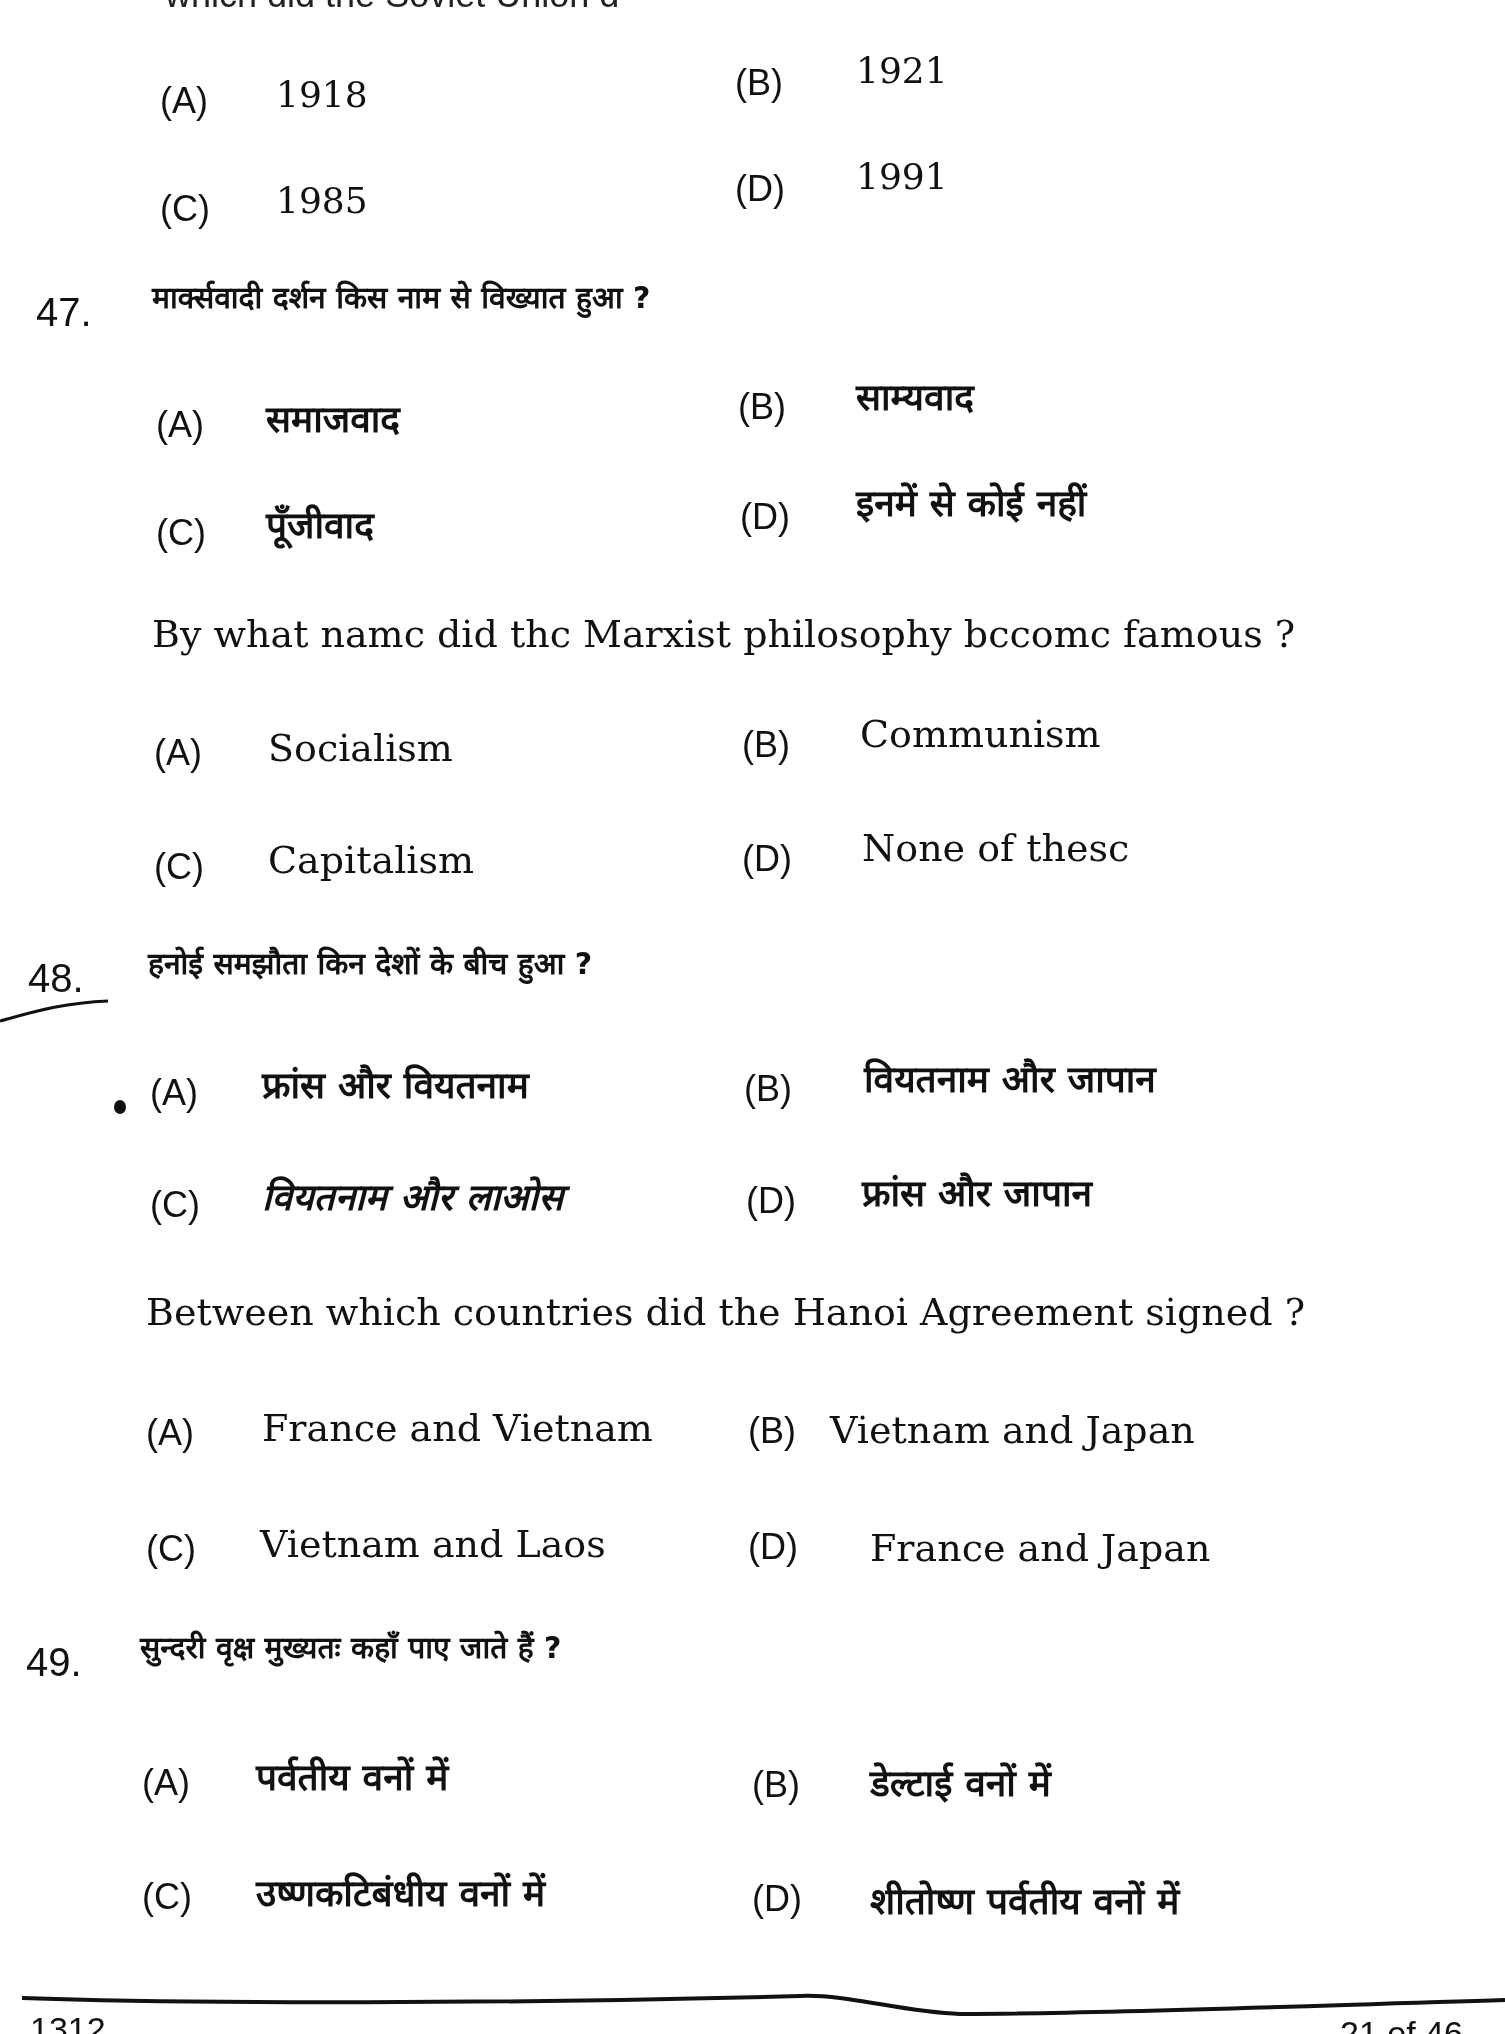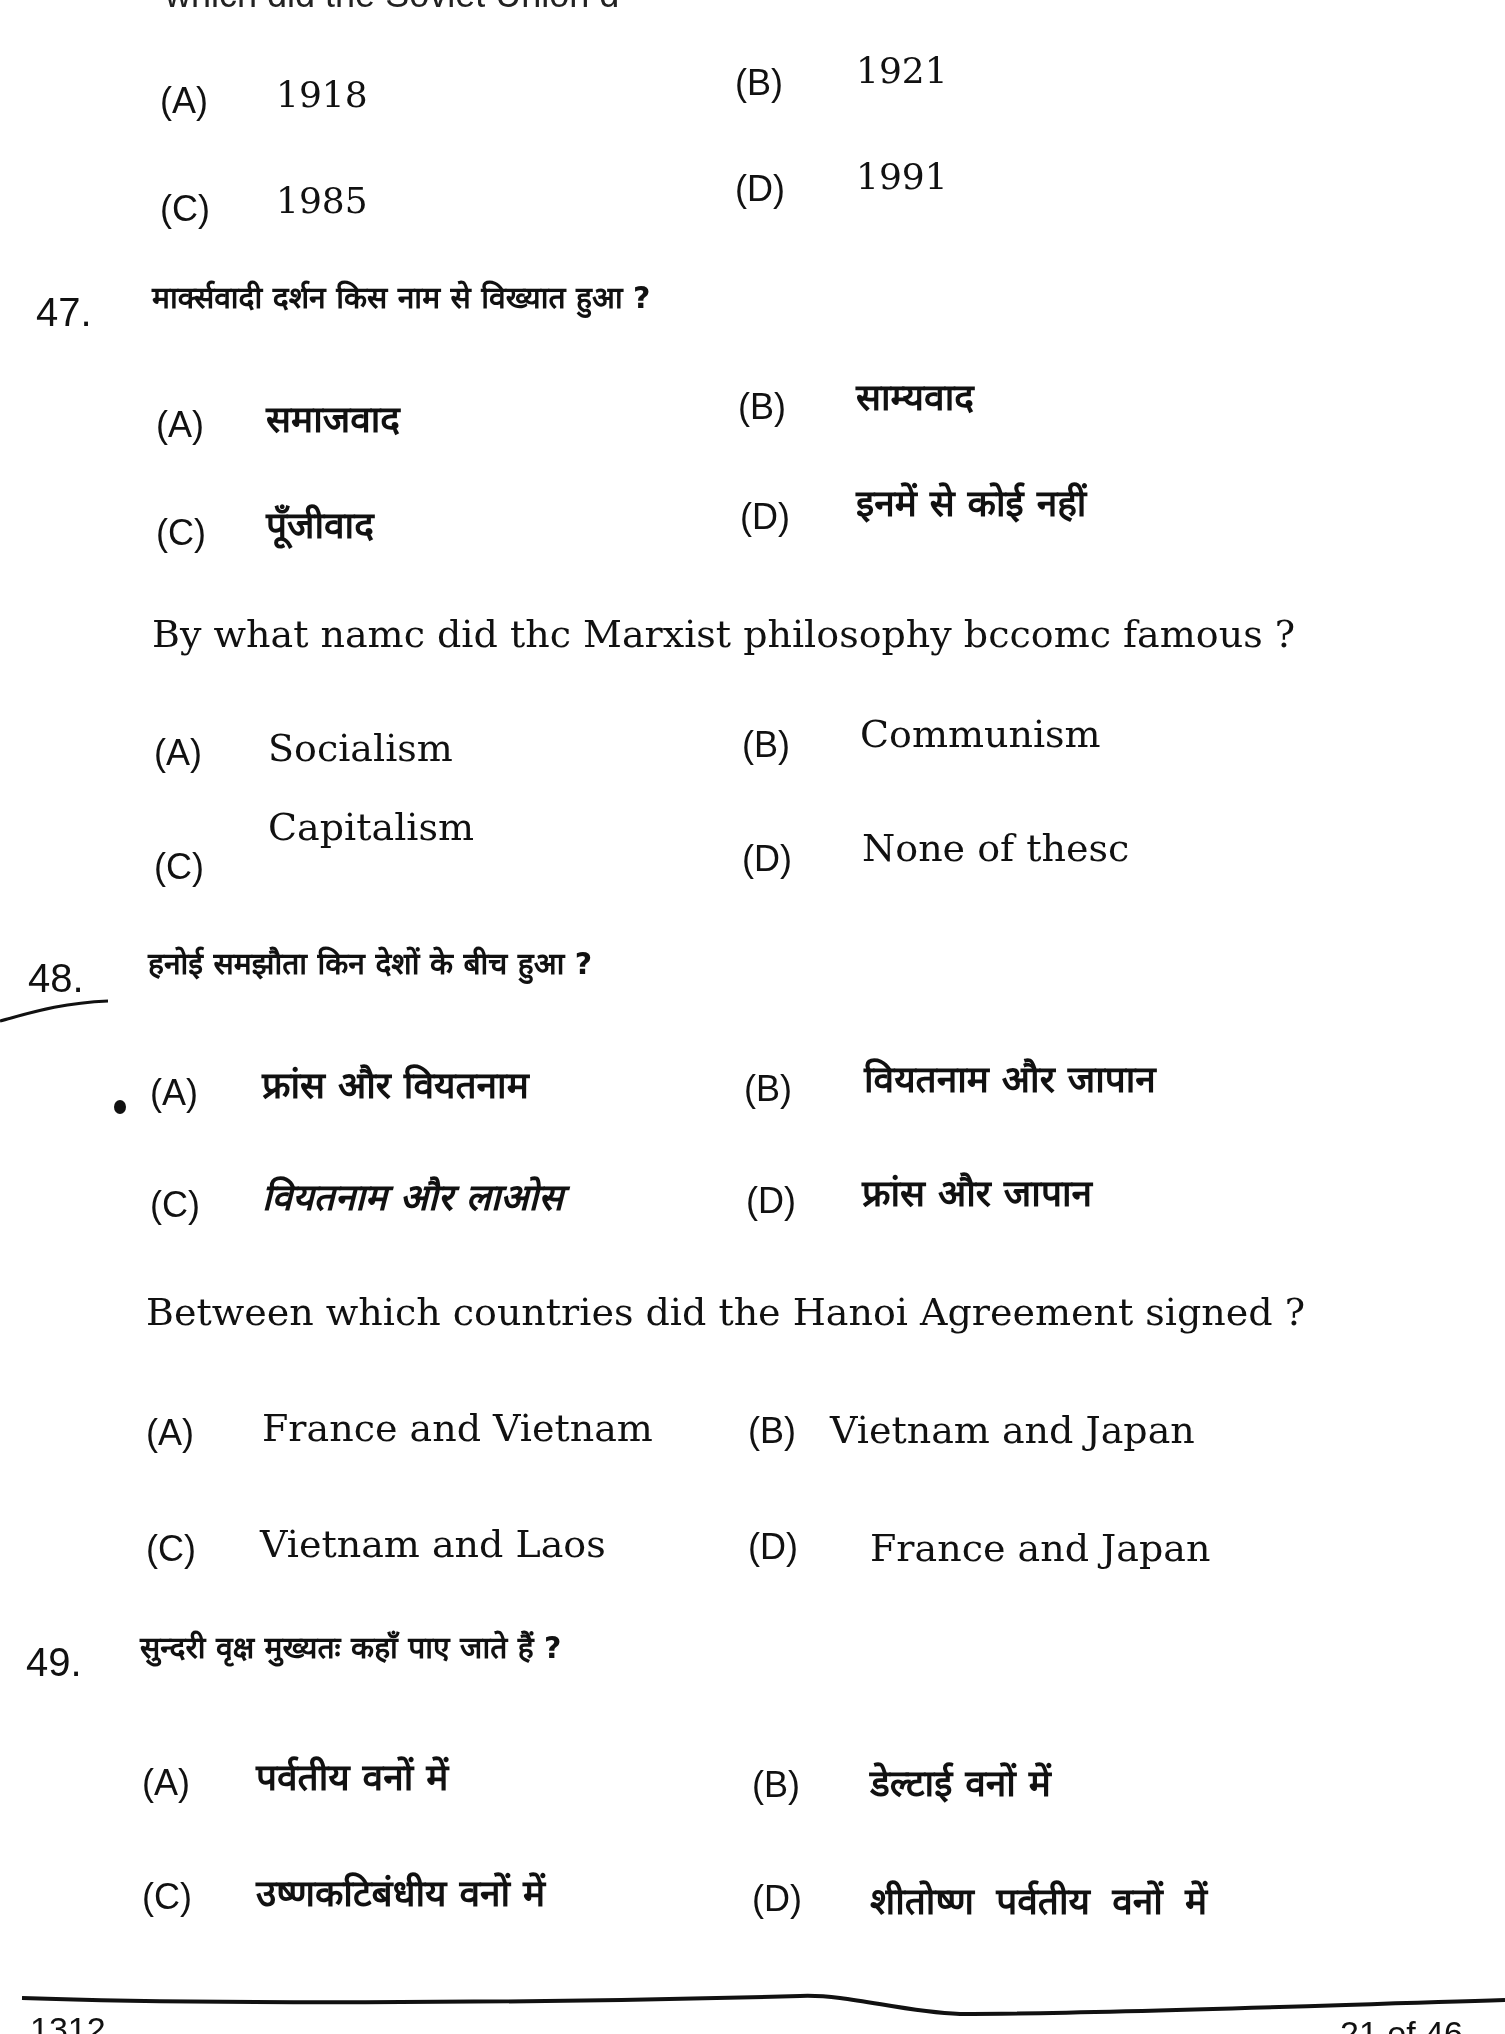--- a/index.html
+++ b/index.html
@@ -48,21 +48,21 @@
 <div class="abs label" style="left:740px; top:496px;">(D)</div>
 <div class="abs hi-opt" style="left:856px; top:476px;">इनमें से कोई नहीं</div>
 
 <div class="abs en" style="left:152px; top:612px;">By what namc did thc Marxist philosophy bccomc famous ?</div>
 
 <div class="abs label" style="left:154px; top:732px;">(A)</div>
 <div class="abs en" style="left:268px; top:726px;">Socialism</div>
 <div class="abs label" style="left:742px; top:724px;">(B)</div>
 <div class="abs en" style="left:860px; top:712px;">Communism</div>
 <div class="abs label" style="left:154px; top:846px;">(C)</div>
-<div class="abs en" style="left:268px; top:805px;">Capitalism</div>
+<div class="abs en" style="left:268px; top:838px;">Capitalism</div>
 <div class="abs label" style="left:742px; top:838px;">(D)</div>
 <div class="abs en" style="left:862px; top:826px;">None of thesc</div>
 
 <svg class="pen-mark" viewBox="0 0 110 28">
   <path d="M0 26 C 30 18, 60 8, 108 6" stroke="#111" stroke-width="3" fill="none"></path>
 </svg>
 <div class="abs qnum" style="left:28px; top:956px;">48.</div>
 <div class="abs hi" style="left:148px; top:942px;">हनोई समझौता किन देशों के बीच हुआ ?</div>
 
 <div class="dot"></div>
@@ -89,19 +89,19 @@
 <div class="abs qnum" style="left:26px; top:1640px;">49.</div>
 <div class="abs hi" style="left:140px; top:1626px;">सुन्दरी वृक्ष मुख्यतः कहाँ पाए जाते हैं ?</div>
 
 <div class="abs label" style="left:142px; top:1762px;">(A)</div>
 <div class="abs hi-opt" style="left:256px; top:1750px;">पर्वतीय वनों में</div>
 <div class="abs label" style="left:752px; top:1764px;">(B)</div>
 <div class="abs hi-opt" style="left:870px; top:1756px;">डेल्टाई वनों में</div>
 <div class="abs label" style="left:142px; top:1876px;">(C)</div>
 <div class="abs hi-opt" style="left:256px; top:1866px;">उष्णकटिबंधीय वनों में</div>
 <div class="abs label" style="left:752px; top:1878px;">(D)</div>
-<div class="abs hi-opt" style="left:870px; top:1874px;font-family:Liberation Mono, monospace;">शीतोष्ण पर्वतीय वनों में</div>
+<div class="abs hi-opt" style="left:870px; top:1874px;">शीतोष्ण पर्वतीय वनों में</div>
 
 <svg class="footer-line" viewBox="0 0 1505 30">
   <path d="M22 8 C 200 14, 500 14, 800 6 C 850 4, 900 22, 960 24 C 1100 24, 1300 16, 1505 10" stroke="#111" stroke-width="4" fill="none"></path>
 </svg>
 <div class="abs footer-left">1312</div>
 <div class="abs footer-right">21 of 46</div>
 
 </body></html>

